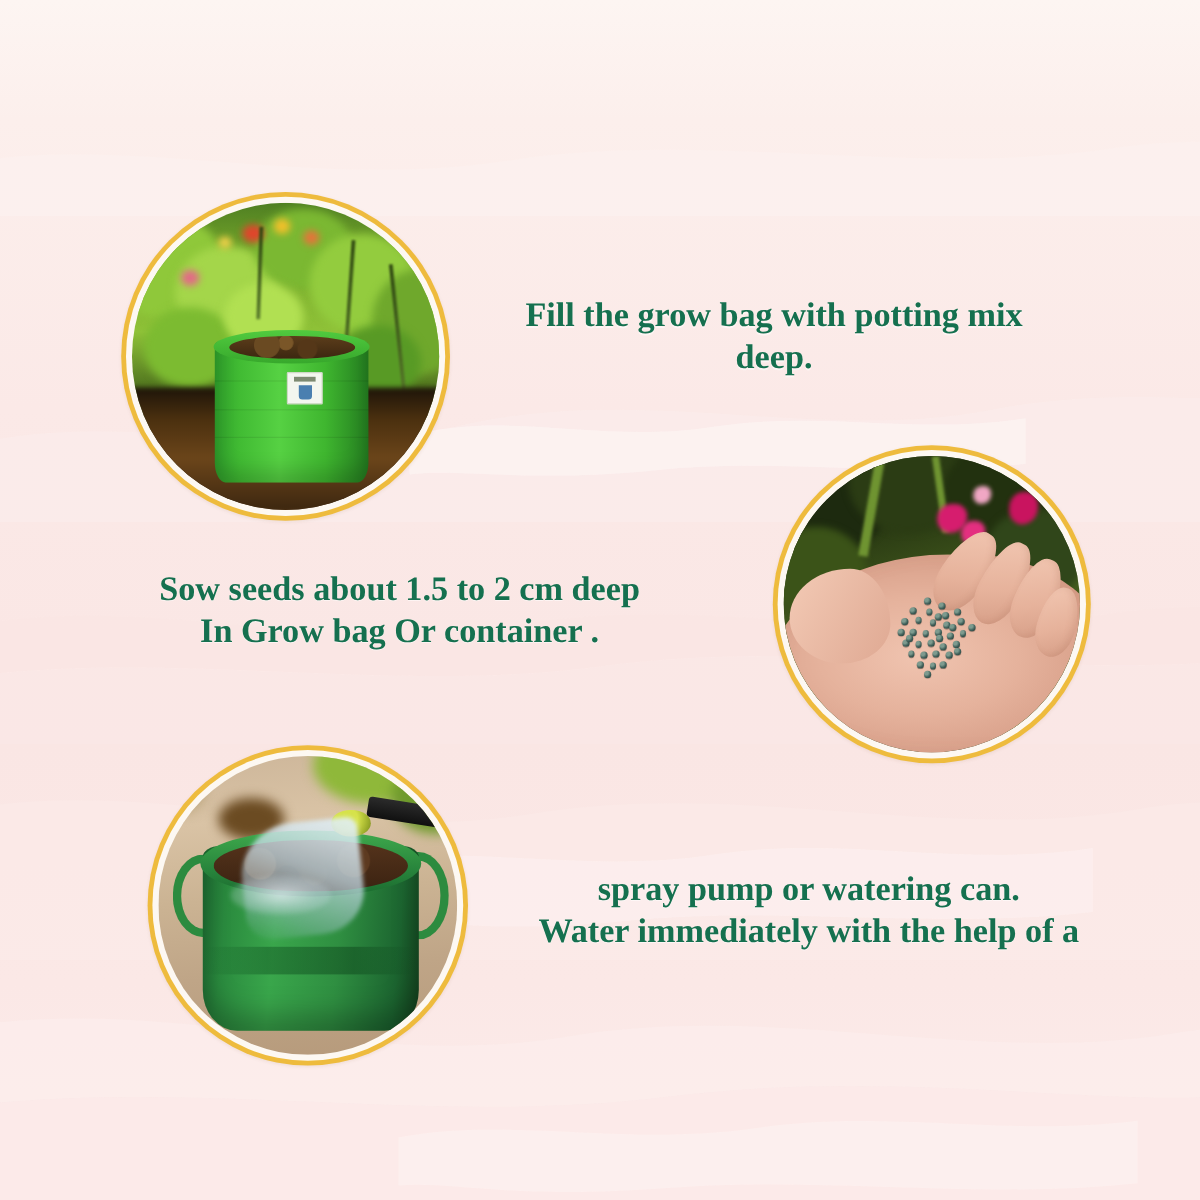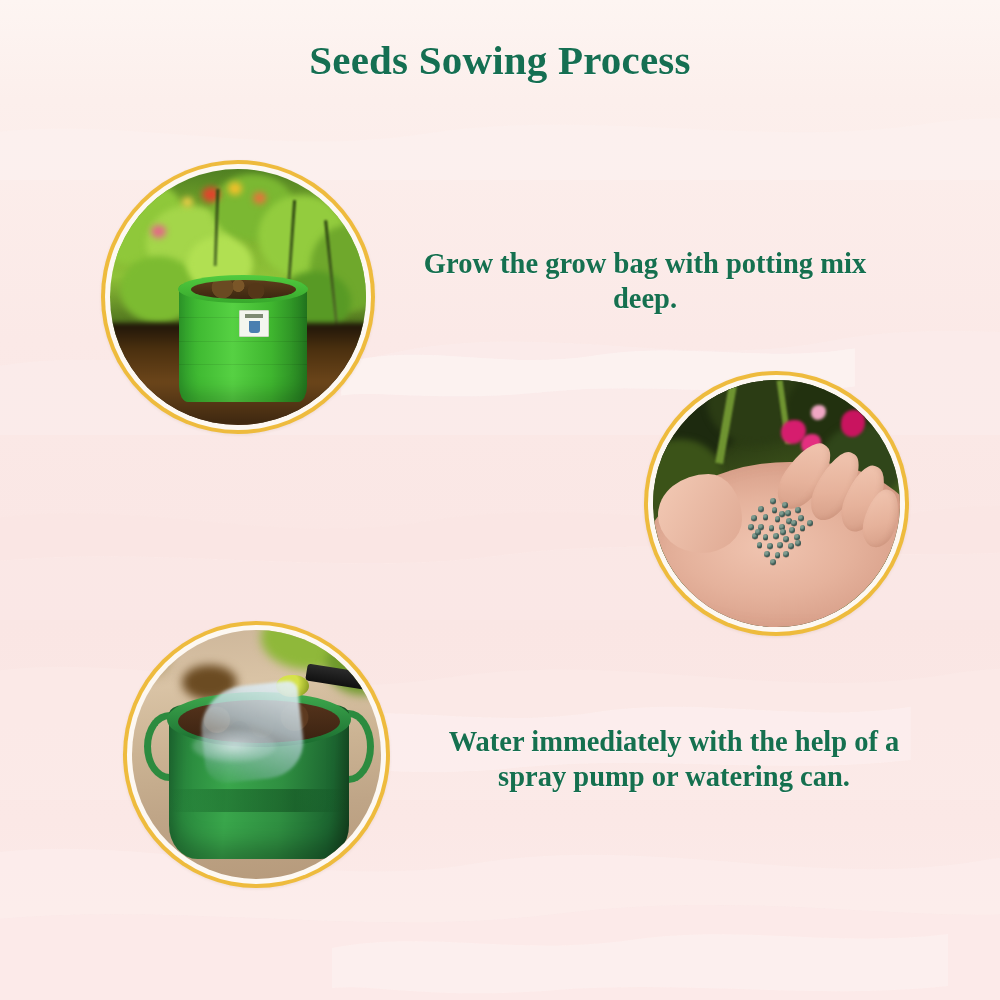--- a/index.html
+++ b/index.html
@@ -337,21 +337,20 @@
   </div>
 
   <div class="bg-wave wave-e">
     <svg viewBox="0 0 1200 215" preserveAspectRatio="none">
       <path d="M0,72 C190,30 380,104 570,74 C760,44 940,100 1120,70 C1160,64 1185,68 1200,66 L1200,215 L0,215 Z" fill="#fcedec" opacity="0.9"></path>
       <path d="M0,136 C220,104 440,150 660,124 C880,98 1060,138 1200,120 L1200,215 L0,215 Z" fill="#fbe8e7" opacity="0.8"></path>
       <path d="M420,158 C520,140 620,166 740,150 C860,134 960,158 1080,144 L1080,196 C940,210 800,190 660,200 C520,210 470,194 420,198 Z" fill="#fdf3f2" opacity="0.7"></path>
     </svg>
   </div>
 
-  <div class="title">Seeds Sowing Process</div>
 
   <div class="photo-ring" id="ring-1">
     <div class="photo-gap">
       <div class="photo-clip">
         <div class="scene">
           <div class="s1-sky"></div>
 
           <div class="s1-leaf" style="left:-8%;  top:4%;  width:38%; height:34%; background:#8fc83a;"></div>
           <div class="s1-leaf" style="left:14%;  top:14%; width:34%; height:30%; background:#a4d64a;"></div>
           <div class="s1-leaf" style="left:40%;  top:2%;  width:32%; height:26%; background:#7bb832;"></div>
@@ -379,21 +378,21 @@
           <div class="s1-bag-seam" style="top:76%;"></div>
           <div class="s1-bag-rim"></div>
           <div class="s1-soil-top"></div>
           <div class="s1-label"></div>
         </div>
       </div>
     </div>
   </div>
 
   <div class="caption" id="caption-1">
-    <span class="line">Grow the grow bag with potting mix</span>
+    <span class="line">Fill the grow bag with potting mix</span>
     <span class="line">deep.</span>
   </div>
 
   <div class="photo-ring" id="ring-2">
     <div class="photo-gap">
       <div class="photo-clip">
         <div class="scene">
           <div class="s2-bg"></div>
 
           <div class="s2-foliage" style="left:-10%; top:-6%; width:46%; height:40%; background:#1d2a0f;"></div>
@@ -457,20 +456,24 @@
             <div class="s2-seed" style="left:66%; top:30%;"></div>
             <div class="s2-seed" style="left:18%; top:44%;"></div>
             <div class="s2-seed" style="left:52%; top:44%;"></div>
             <div class="s2-seed" style="left:72%; top:60%;"></div>
           </div>
         </div>
       </div>
     </div>
   </div>
 
+  <div class="caption" id="caption-2">
+    <span class="line">Sow seeds about 1.5 to 2 cm deep</span>
+    <span class="line">In Grow bag Or container .</span>
+  </div>
 
   <div class="photo-ring" id="ring-3">
     <div class="photo-gap">
       <div class="photo-clip">
         <div class="scene">
           <div class="s3-ground"></div>
 
           <div class="s3-blur-leaf" style="left:52%; top:-10%; width:40%; height:26%; background:#8fb83a;"></div>
           <div class="s3-blur-leaf" style="left:78%; top:2%;   width:30%; height:24%; background:#6f9a2c;"></div>
           <div class="s3-blur-leaf" style="left:-8%; top:2%;   width:24%; height:18%; background:#bda77f;"></div>
@@ -487,17 +490,17 @@
           <div class="s3-spout-body"></div>
           <div class="s3-spout-tip"></div>
           <div class="s3-water"></div>
           <div class="s3-splash"></div>
         </div>
       </div>
     </div>
   </div>
 
   <div class="caption" id="caption-3">
+    <span class="line">spray pump or watering can.</span>
     <span class="line">Water immediately with the help of a</span>
-    <span class="line">spray pump or watering can.</span>
   </div>
 
 </div>
 
 </body></html>

